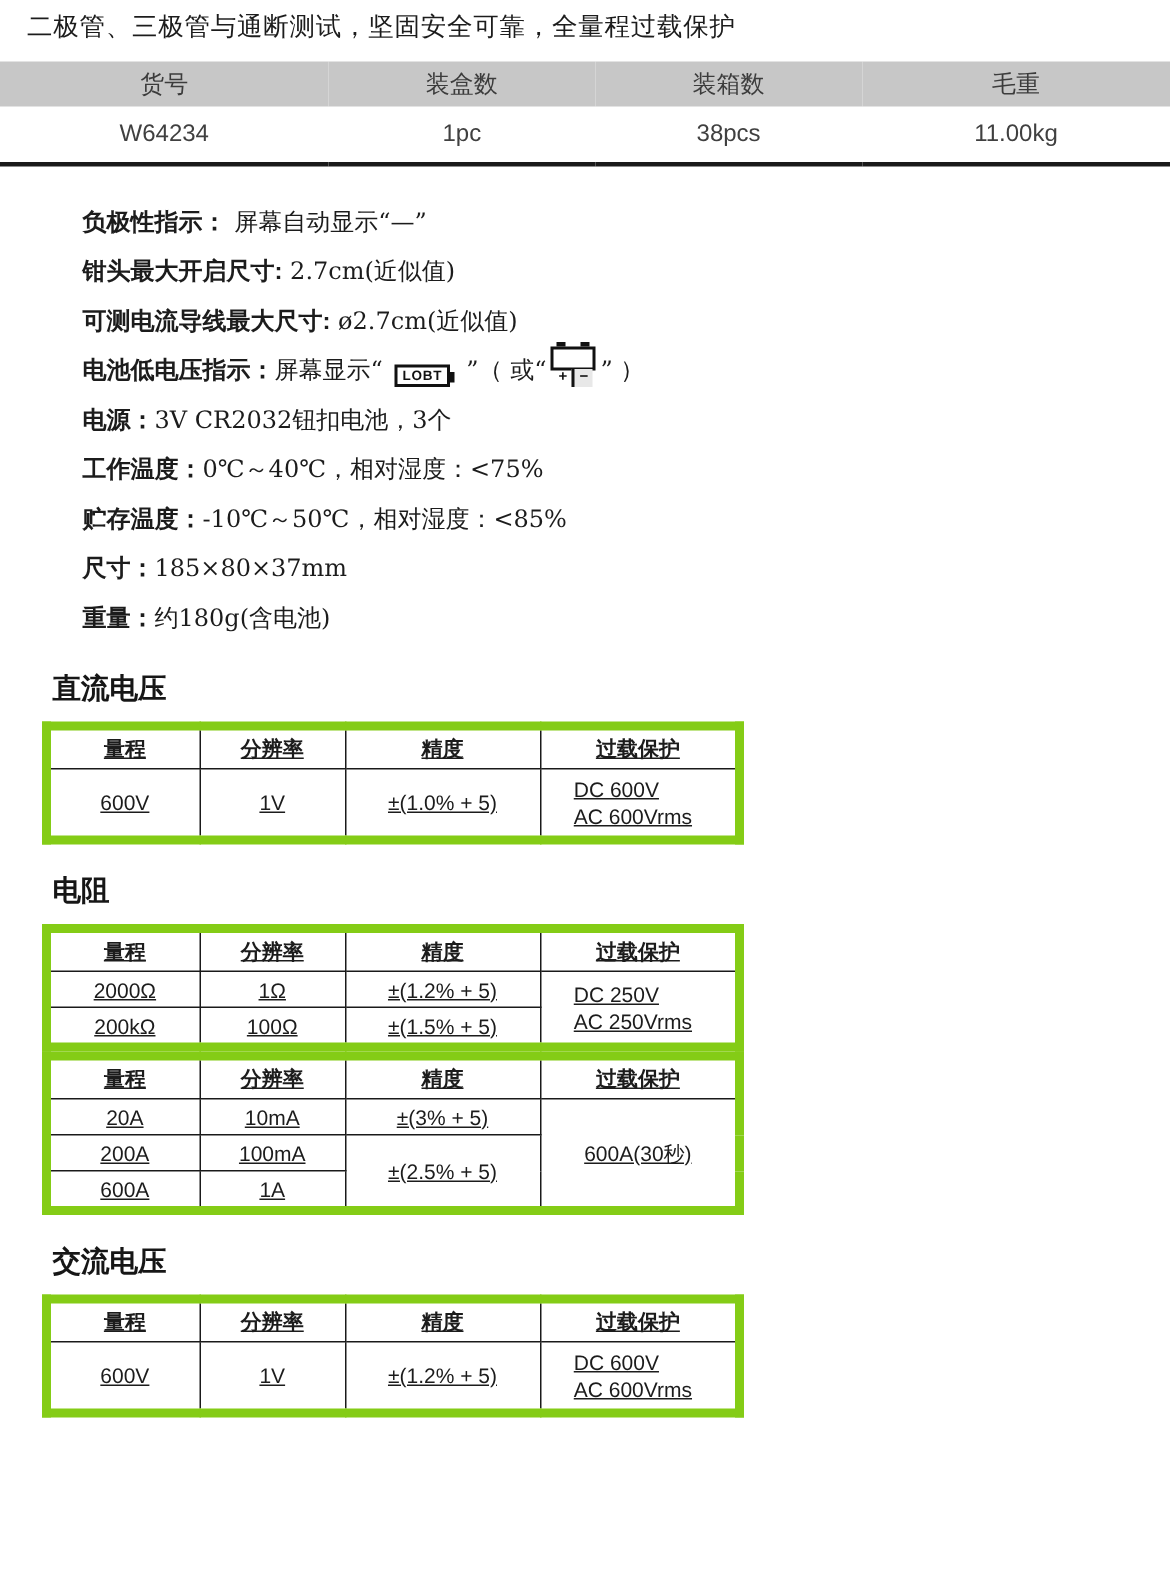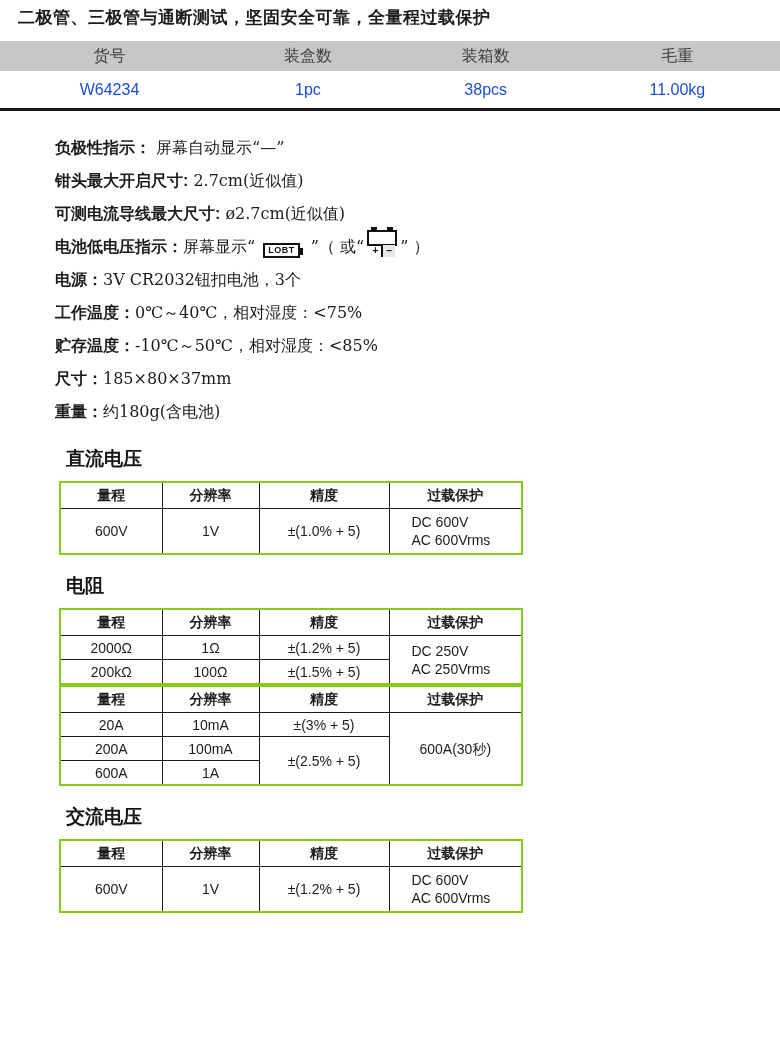--- a/index.html
+++ b/index.html
@@ -1,25 +1,25 @@
 <!DOCTYPE html>
 <html><head>
 <meta charset="utf-8">
 <style>
   html,body{margin:0;padding:0;background:#ffffff;}
   .page{width:780px;height:1056px;background:#fff;overflow:hidden;
         font-family:"Liberation Sans",sans-serif;color:#1c1c1c;}
-  .title{margin:6px 16px 0 18px;font-size:17px;font-weight:bold;letter-spacing:.5px;}
+  .title{margin:6px 16px 0 18px;font-size:17px;font-weight:normal;letter-spacing:.5px;}
 
   
   .product-table{width:100%;border-collapse:collapse;margin-top:12px;
                  border-bottom:3px solid #1a1a1a;}
   .product-table th{background:#c7c7c7;color:#3c3c3c;font-weight:normal;
                     font-size:16px;height:28px;text-align:center;margin-top:39px;}
-  .product-table td{font-size:16px;text-align:center;height:35px;color:#1d4ed8;}
+  .product-table td{font-size:16px;text-align:center;height:35px;color:#404040;}
 
   
   .specs{margin:20px 0 0 55px;}
   .spec-line{height:33px;line-height:33px;font-size:16px;white-space:nowrap;}
   .spec-label{font-weight:bold;font-family:"Liberation Sans",sans-serif;}
   .spec-value{font-family:"DejaVu Serif","Liberation Serif",serif;}
 
   
   .lobt-icon{display:inline-block;position:relative;border:2px solid #111;
              font:bold 9px/11px "Liberation Sans",sans-serif;padding:0 3px;
@@ -28,23 +28,23 @@
   .batt-icon{display:inline-block;position:relative;border:2px solid #111;
              height:12px;margin:0 3px;vertical-align:-2px;white-space:nowrap;}
   .batt-icon::before,.batt-icon::after{content:"";position:absolute;top:-5px;width:6px;height:3px;background:#111;}
   .batt-icon::before{left:2px;}
   .batt-icon::after{right:2px;}
   .batt-icon i{display:inline-block;font:bold 10px/12px "Liberation Sans",sans-serif;
                font-style:normal;width:12px;text-align:center;color:#111;}
   .batt-icon i.bminus{border-left:2px solid #111;background:#e8e8e8;}
 
   
-  .section{margin-left:59px;}
+  .section{margin-left:28px;}
   .section-heading{font-size:19px;font-weight:bold;margin:18px 0 9px 7px;color:#161616;}
-  .spec-table{border-collapse:collapse;width:462px;table-layout:fixed;border:2px solid #84cc16;}
+  .spec-table{border-collapse:collapse;width:462px;table-layout:fixed;border:6px solid #84cc16;text-decoration:underline;}
   .spec-table th,.spec-table td{border:1px solid #1a1a1a;font-size:14px;
       text-align:center;padding:2px 4px;color:#1c1c1c;}
   .spec-table th{font-weight:bold;height:21px;}
   .spec-table td{height:19px;line-height:18px;}
   .spec-table td.left{text-align:left;padding-left:10px;}
   .spec-table td.multiline{white-space:pre-line;padding-top:4px;padding-bottom:4px;padding-left:22px;}
 </style>
 </head>
 <body>
 

